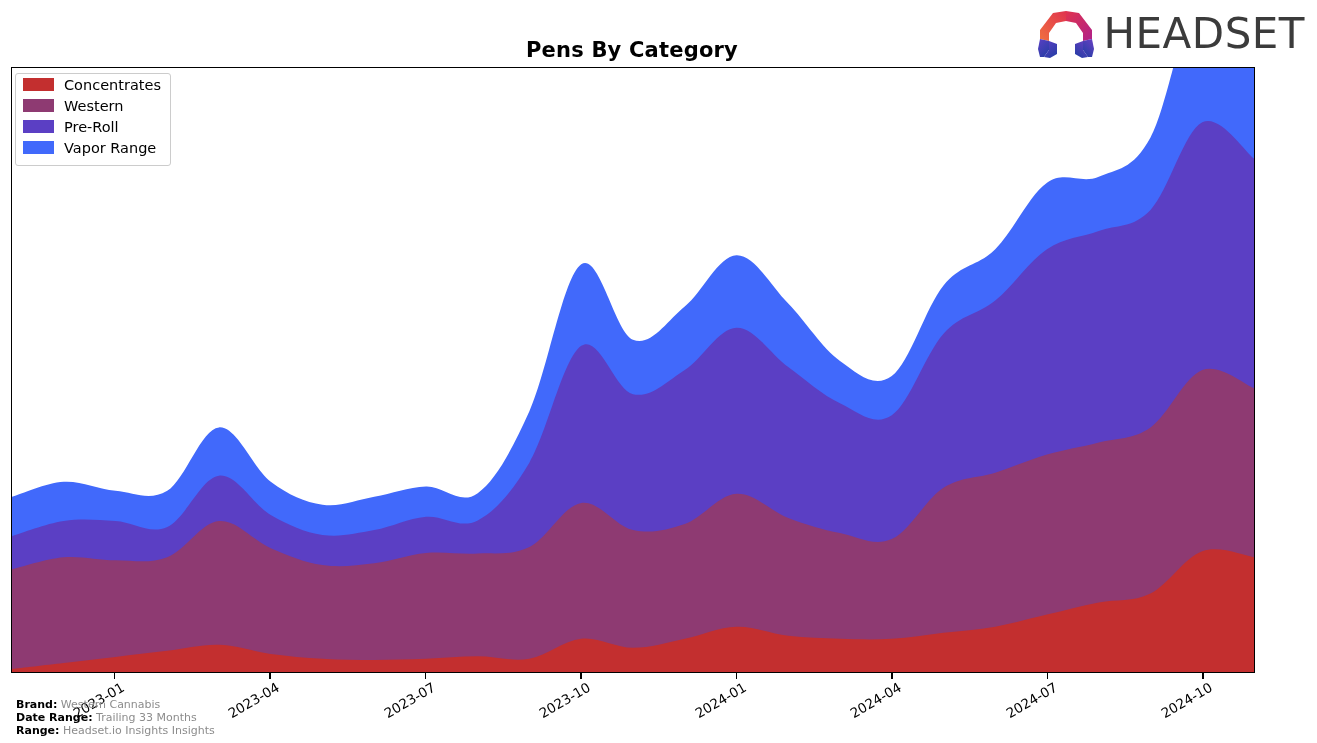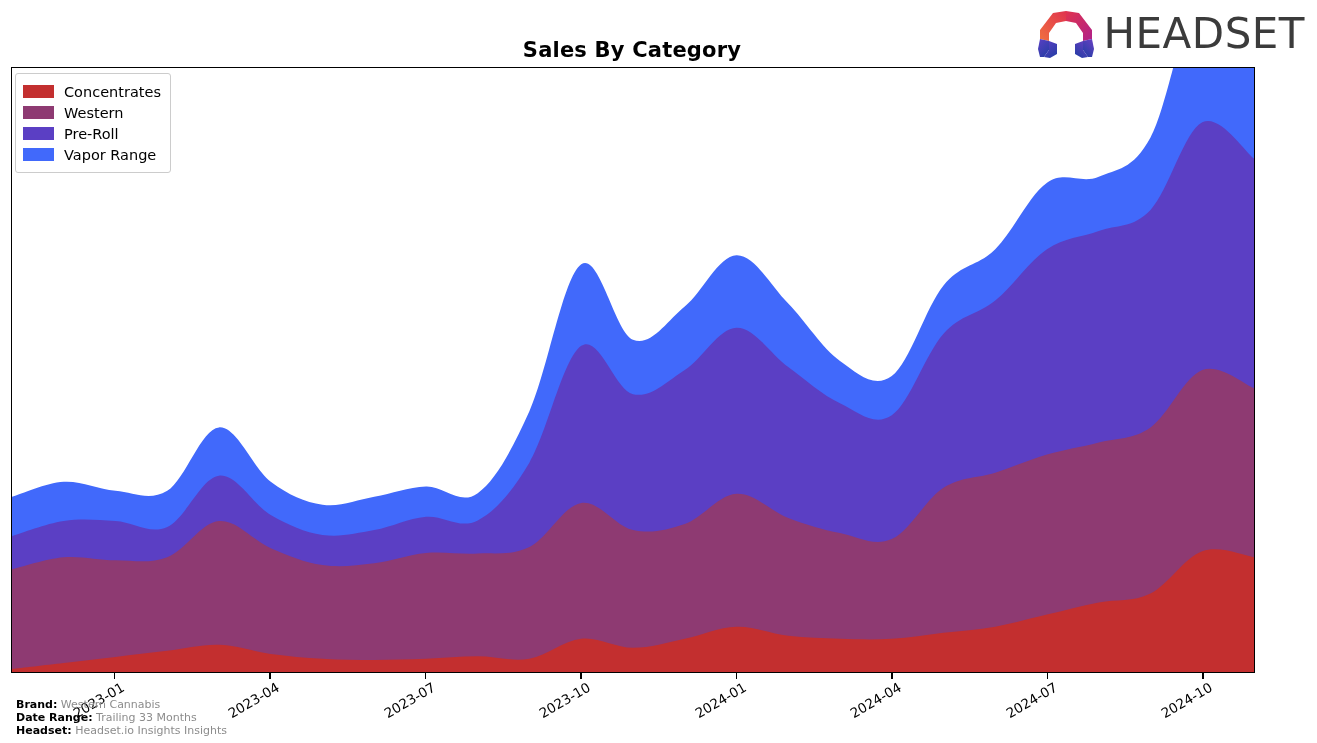--- a/index.html
+++ b/index.html
@@ -73,21 +73,21 @@
   }
 
   
   #legend {
     position: absolute;
     left: 15px;
     top: 73px;
     background: #ffffff;
     border: 1px solid #cccccc;
     border-radius: 3px;
-    padding: 7px 9px 7px 7px;
+    padding: 0 9px 7px 7px;
     z-index: 5;
   }
   #legend .legend-row {
     display: flex;
     align-items: center;
     height: 21px;
   }
   #legend .swatch {
     width: 31px;
     height: 13px;
@@ -136,21 +136,21 @@
     font-weight: bold;
     color: #000000;
   }
   #footer .foot-val {
     color: #8c8c8c;
   }
 </style>
 </head>
 <body>
 
-<div id="chart-title">Sales By Category</div>
+<div id="chart-title">Pens By Category</div>
 
 <div id="brand-logo">
   <svg class="logo-mark" viewBox="0 0 58 52">
     <defs>
       <linearGradient id="gLeftTop" x1="0" y1="1" x2="1" y2="0">
         <stop offset="0%" stop-color="#F07040"></stop>
         <stop offset="100%" stop-color="#E0334E"></stop>
       </linearGradient>
       <linearGradient id="gRightTop" x1="0" y1="0" x2="1" y2="1">
         <stop offset="0%" stop-color="#E0334E"></stop>
@@ -225,16 +225,16 @@
 <div id="footer">
   <div class="foot-line">
     <span class="foot-key">Brand:</span>
     <span class="foot-val">Western Cannabis</span>
   </div>
   <div class="foot-line">
     <span class="foot-key">Date Range:</span>
     <span class="foot-val">Trailing 33 Months</span>
   </div>
   <div class="foot-line">
-    <span class="foot-key">Headset:</span>
+    <span class="foot-key">Range:</span>
     <span class="foot-val">Headset.io Insights Insights</span>
   </div>
 </div>
 
 </body></html>

